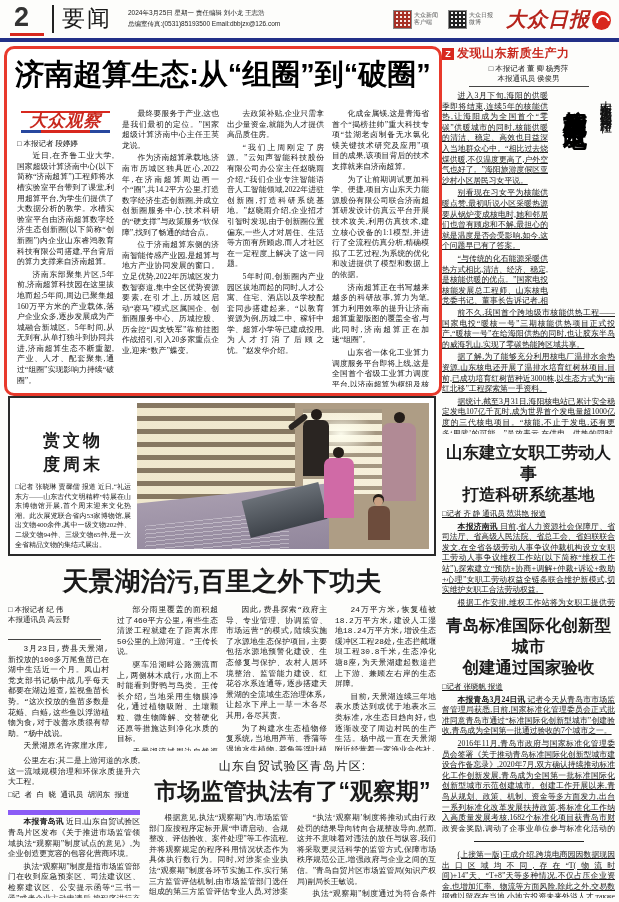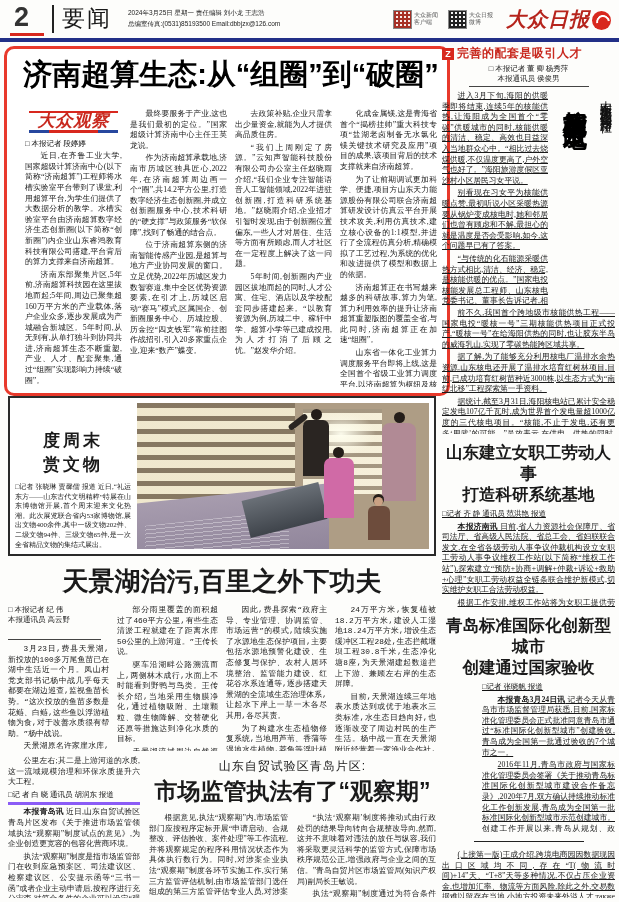--- a/index.html
+++ b/index.html
@@ -25,21 +25,21 @@
   #masthead{position:absolute;right:8px;top:6px;font-size:20px;font-weight:700;font-style:italic;
             color:#b6241c;letter-spacing:1px;}
   #swirl{display:inline-block;width:19px;height:19px;border-radius:50%;background:#d8281e;
          position:relative;vertical-align:-4px;margin-left:2px;}
   #swirl:after{content:"";position:absolute;left:4px;top:4px;width:10px;height:10px;
          border-radius:50%;border:2px solid #fff;border-color:#fff transparent transparent #fff;
          transform:rotate(35deg);}
   #navy{position:absolute;left:0;top:38px;width:619px;height:4px;background:#223087;}
   
   #topbox{position:absolute;left:4px;top:46px;width:432px;height:344px;border:3px solid #e8392b;
-          border-radius:10px;background:#fff;overflow:hidden;padding-left:8px;}
+          border-radius:10px;background:#fff;overflow:hidden;}
   #topbox h1{margin:6px 8px 4px;text-align:center;font-family:"Liberation Sans",sans-serif;
              font-size:29px;font-weight:900;letter-spacing:0;color:#000;white-space:nowrap;}
   .cols4{display:flex;gap:8px;padding:2px 10px;height:278px;overflow:hidden;margin-top:12px;}
   .col{flex:1;min-width:0;font-size:7.8px;line-height:10.6px;text-align:justify;overflow:hidden;}
   .col p{margin:0 0 2px;text-indent:2em;}
   
   #dgc{width:100%;margin:2px 0 6px;text-align:center;}
   #dgc .l1{height:2px;background:#d8281e;margin:0 4px 3px;}
   #dgc .t{font-size:17px;font-weight:900;color:#c8281e;letter-spacing:1px;
           font-family:"Liberation Serif",serif;font-style:italic;}
@@ -58,21 +58,21 @@
   #nucnarrow p,.wide p,.secbody p,.contin p{margin:0 0 2px;text-indent:2em;text-align:justify;text-decoration:underline;}
   #nuchl{width:48px;writing-mode:vertical-rl;font-family:"Liberation Sans",sans-serif;
          font-weight:900;font-size:24px;letter-spacing:1px;line-height:46px;color:#000;margin-left:2px;}
   #nuckick{width:16px;writing-mode:vertical-rl;font-size:12px;letter-spacing:1.5px;
          font-family:"Liberation Sans",sans-serif;color:#111;}
   .wide{font-size:7.8px;line-height:10.6px;height:126px;overflow:hidden;margin-top:3px;}
   .sechl{font-family:"Liberation Sans",sans-serif;font-weight:900;font-size:16.5px;
          line-height:21px;text-align:center;margin:8px 0 4px;}
   .secbody{font-size:7.8px;line-height:10.6px;overflow:hidden;}
   #wwbody{height:98px;}
-  #qsbody{height:150px;margin-left:40px;}
+  #qsbody{height:150px;}
   #rdiv{width:110px;height:1px;background:#222;margin:9px auto 8px;}
   .contin{font-size:7.8px;line-height:10.6px;height:104px;overflow:hidden;}
   
   #relic{position:absolute;left:8px;top:396px;width:428px;height:160px;border:2px solid #2a2a2a;
          background:#fff;display:flex;padding:5px;box-sizing:border-box;gap:6px;}
   #relicL{width:116px;overflow:hidden;}
   #relicL .t{font-size:17px;font-weight:700;letter-spacing:3px;text-align:center;line-height:24px;margin-top:26px;}
   #relicL .cap{font-size:7px;line-height:9.6px;text-align:justify;margin-top:6px;}
   
   #photo{flex:1;position:relative;overflow:hidden;background:#ae9d85;}
@@ -172,21 +172,21 @@
         <p>济南超算正在书写越来越多的科研故事,算力为笔,算力利用效率的提升让济南超算重塑版图的覆盖全省,与此同时,济南超算正在加速“组圈”。</p>
         <p>山东省一体化工业算力调度服务平台即将上线,这是全国首个省级工业算力调度平台,以济南超算为枢纽及核心,将通过整合算力资源,解决算力利用不均衡等痛点问题,为全省乃至整个黄河流域提供算力支撑。“国家超级计算济南中心党总支书记、济南超算计算技术研究院院长介绍,目前,济南超算已联合16市的算力中心、计算中心,成立了“黄河流域算力联盟”,探求更大范围的算力协同。</p>
 
       </div>
     </div>
   </div>
 
   <div id="rcol">
     <div id="tagrow">
       <span class="zbox">Z</span>
-      <span class="tagtxt">完善的配套是吸引人才</span>
+      <span class="tagtxt">发现山东新质生产力</span>
     </div>
     <div id="nucby">
       <div>□ 本报记者 董 卿 杨秀萍</div>
       <div>本报通讯员 侯俊男</div>
     </div>
     <div id="nucflex">
       <div id="nucnarrow">
         <p>进入3月下旬,海阳的供暖季即将结束,连续5年的核能供热,让海阳成为全国首个“零碳”供暖城市的同时,核能供暖的清洁、稳定、高效也日益深入当地群众心中。“相比过去烧煤供暖,不仅温度更高了,户外空气也好了。”海阳旅游度假区亚沙村小区居民习女平说。</p>
         <p>别看现在习女平为核能供暖点赞,最初听说小区采暖热源要从锅炉变成核电时,她和邻居们也曾有顾虑和不解,最担心的就是温度是否会受影响,如今,这个问题早已有了答案。</p>
         <p>“与传统的化石能源采暖供热方式相比,清洁、经济、稳定,是核能供暖的优点。”国家电投核能发展总工程师、山东核电党委书记、董事长告诉记者,相比以前,现在海阳市住宅取暖费下调了1元/平方米,供暖季空气中PM2.5浓度下降了16%,空气优良率上升了17%,供暖季空气质量明显提升。</p>
@@ -226,22 +226,22 @@
     <div id="rdiv"></div>
     <div class="contin">
       <p>(上接第一版)王成介绍,跨境电商园因数据现因出口区域均不同,存在“T(物流时间)+14”天、“T+8”天等多种情况,不仅占压企业资金,也增加汇率、物流等方面风险,除此之外,交易数据难以留存在当地,小地方投资未来外溢人才,также存在风险等问题,也阻碍着跨境电商产业的发展。</p>
 
     </div>
   </div>
 
   <div id="relic">
     <div id="relicL">
       <div class="t">
+        <div>赏文物</div>
         <div>度周末</div>
-        <div>赏文物</div>
       </div>
       <div class="cap">
         <span>□记者 张晓琳 贾馨儒 报道</span>
         <span>近日,“礼运东方——山东古代文明精粹”特展在山东博物馆开展,首个周末迎来文化热潮。此次展览联合省内53家博物馆,展出文物400余件,其中一级文物202件、二级文物94件、三级文物65件,是一次全省精品文物的集结式展出。</span>
       </div>
     </div>
     <div id="photo">
       <div class="scr1"></div>
       <div class="scr2"></div>
       <div class="glow"></div>
@@ -293,21 +293,21 @@
       <div class="col">
         <p>24万平方米,恢复植被18.2万平方米,建设人工湿地18.24万平方米,增设生态缓冲区工程28处,生态拦截堰坝工程30.8千米,生态净化塘8座,为天景湖建起数道拦上下游、兼顾左右岸的生态屏障。</p>
         <p>目前,天景湖连续三年地表水质达到或优于地表水三类标准,水生态日趋向好,也逐渐改变了周边村民的生产生活。杨中战一直在天景湖附近经营着一家渔业合作社,多年前,这家合作社在网箱内养殖鲤鱼、罗非鱼等产量大的鱼类,每斤售价不过5元左右,如今,网箱养殖模式被生态养殖模式取代,湖内出产的白鲢、花鲢、大银鱼等渔业品种,不仅可以净化水质,还通过了有机认证,每斤收购价提升10元。</p>
       </div>
     </div>
   </div>
 
   <div id="bottom">
     <div id="botL">
       <p>公里左右;其二是上游河道的水质,这一流域规模治理和环保水质提升六大工程。</p>
-      <p class="byline" style="text-indent:0;border-bottom:3px solid #8b5cf6;padding-bottom:2px;">□记 者 白 晓 通讯员 胡润东 报道</p>
+      <p class="byline" style="text-indent:0;border-bottom:5px solid #8b5cf6;padding-bottom:10px;font-family:Liberation Mono, monospace;">□记 者 白 晓 通讯员 胡润东 报道</p>
       <p class="lead"><b>本报青岛讯</b><span> 近日,山东自贸试验区青岛片区发布《关于推进市场监管领域执法“观察期”制度试点的意见》,为企业创造更宽容的包容化营商环境。</span></p>
       <p>执法“观察期”制度是指市场监管部门在收到应急预案区、司法建议区、检察建议区、公安提示函等“三书一函”或者企业主动申请后,按程序进行充分审查,对符合条件的企业可以设定“观察期”,委托第三方机构指导企业整改并开展合规整改计划,并将其合规整改情况作为市场监管部门认定、减轻或不予行政处罚等决定的重要裁量因素,促进企业合规守法经营,减少违规类案再发,以期实现对具体行政违法行为源头治理的一项制度。</p>
     </div>
     <div id="botR">
       <div class="kick">山东自贸试验区青岛片区:</div>
       <h2>市场监管执法有了“观察期”</h2>
       <div id="obscols">
         <div class="col">
           <p>根据意见,执法“观察期”内,市场监管部门应按程序定标开展“申请启动、合规整改、评估验收、案件处理”等工作流程,并将观察规定的程序科用情况状态作为具体执行数行为。同时,对涉案企业执法“观察期”制度各环节实施工作,实行第三方监管评估机制,由市场监管部门选任组成的第三方监管评估专业人员,对涉案企业进行合规评估、监督、辅导、验收等工作。</p>
         </div>

